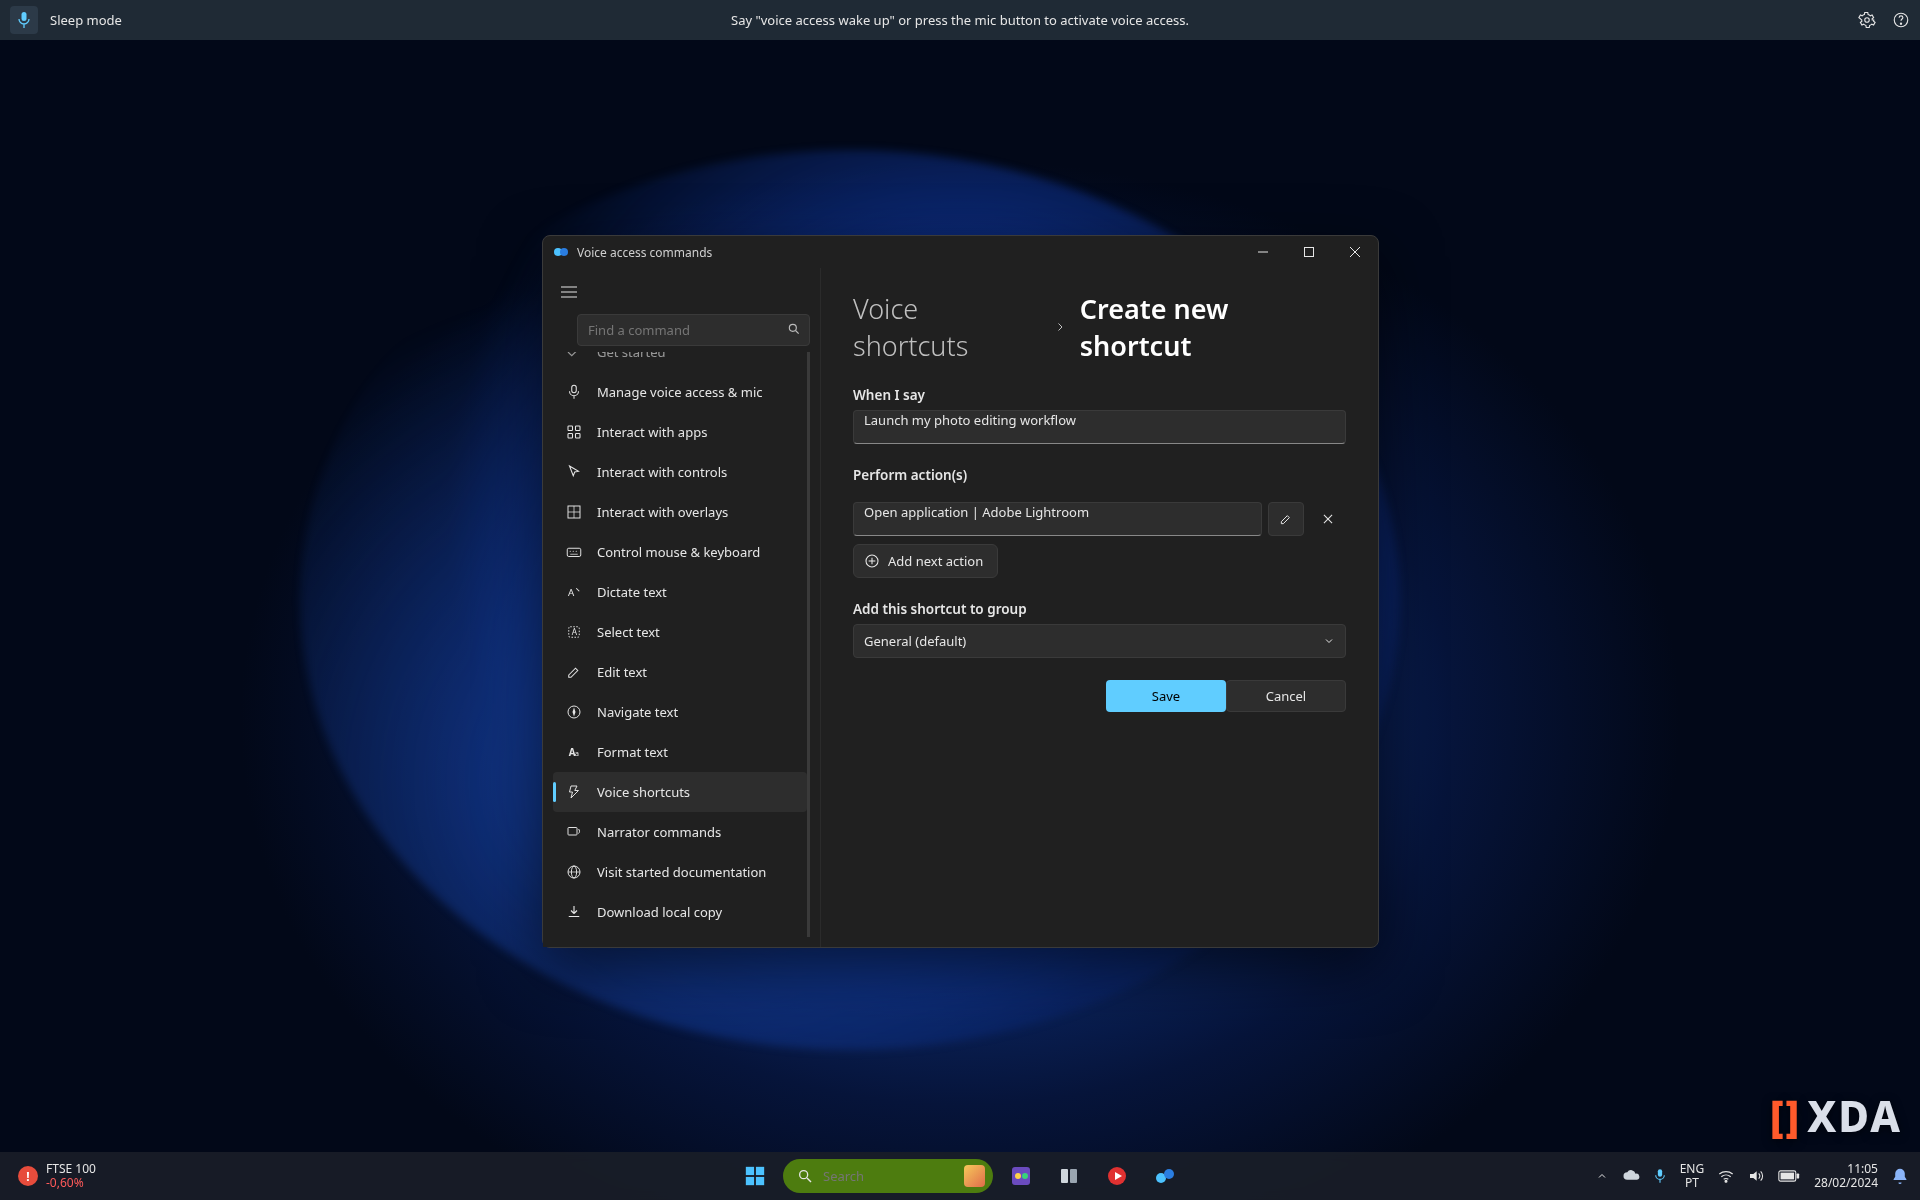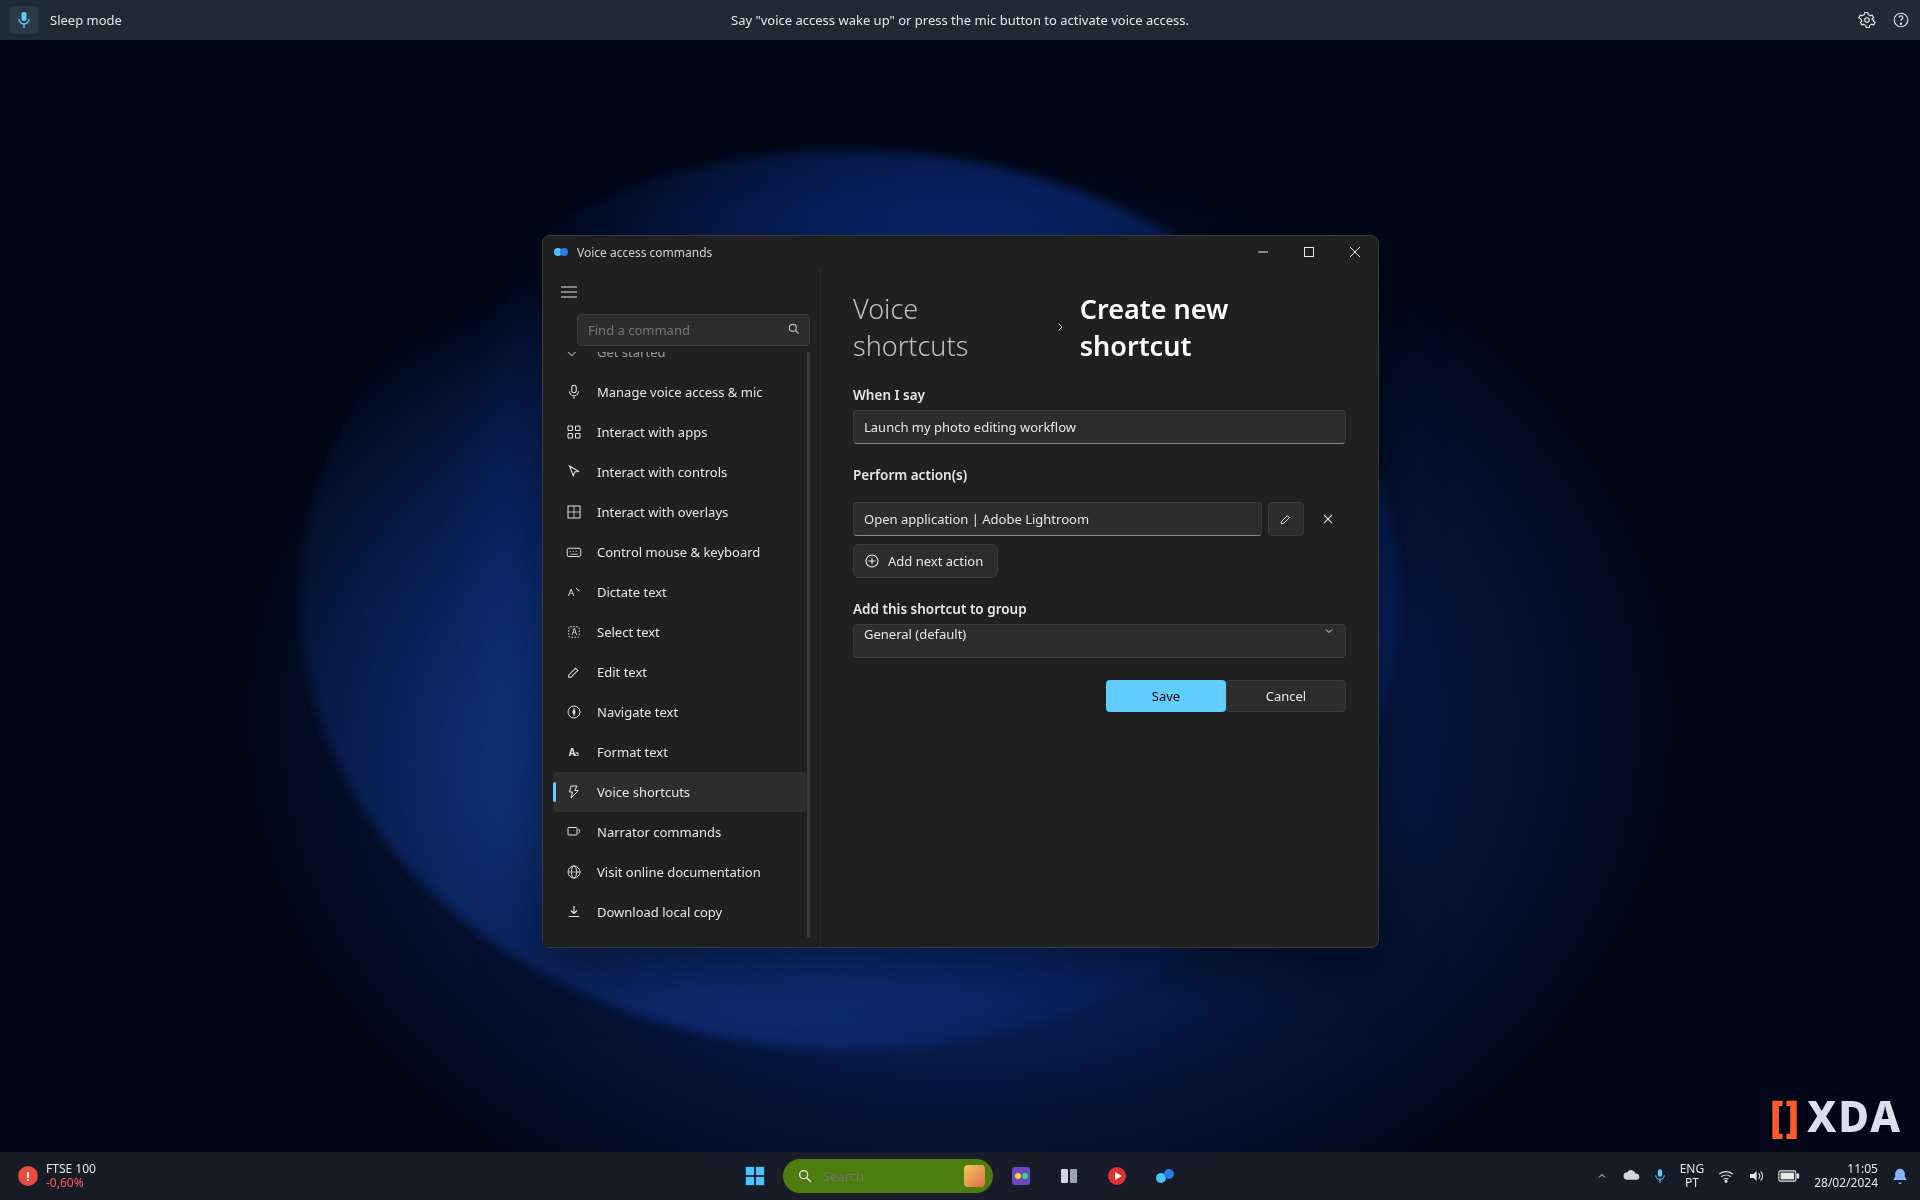--- a/index.html
+++ b/index.html
@@ -50,26 +50,26 @@
 .sb-scrollthumb{ position:absolute; right:-1px; top:14px; width:3px; height:330px; background:#555; border-radius:2px;}
 
 
 .main { flex:1; padding:22px 32px; display:flex; flex-direction:column; gap:16px;}
 .crumb { display:flex; align-items:center; gap:14px; color:#bfbfbf;}
 .crumb .root { font-size:27px; font-weight:350; color:#bfbfbf;}
 .crumb .chev { color:#bfbfbf; }
 .crumb .leaf { font-size:27px; font-weight:600; color:#fff;}
 
 .group-label { font-size:13.5px; font-weight:600; color:#e6e6e6; margin-top:6px;}
-.textfield { background:#2d2d2d; border:1px solid #3a3a3a; border-bottom:1px solid #888; border-radius:4px; height:34px; display:flex; align-items:center; padding:0 10px; font-size:13px; color:#e6e6e6;}
+.textfield { background:#2d2d2d; border:1px solid #3a3a3a; border-bottom:1px solid #888; border-radius:4px; height:34px; display:flex; padding:0 10px; font-size:13px; color:#e6e6e6;}
 .action-row { display:flex; gap:6px; align-items:center;}
 .action-row .textfield { flex:1;}
 .icon-btn { width:36px; height:34px; background:#2d2d2d; border:1px solid #3a3a3a; border-radius:4px; display:flex; align-items:center; justify-content:center;}
 .add-next { display:inline-flex; align-items:center; gap:8px; height:34px; padding:0 14px 0 10px; background:#2d2d2d; border:1px solid #3a3a3a; border-radius:6px; font-size:13px; width:fit-content;}
-.dropdown { background:#2d2d2d; border:1px solid #3a3a3a; border-radius:4px; height:34px; display:flex; align-items:flex-start; padding:0 10px; font-size:13px; justify-content:space-between;}
+.dropdown { background:#2d2d2d; border:1px solid #3a3a3a; border-radius:4px; height:34px; display:flex; align-items:center; padding:0 10px; font-size:13px; justify-content:space-between;}
 .btnrow { display:flex; gap:0; justify-content:flex-end; margin-top:6px;}
 .btn { height:32px; min-width:120px; border-radius:4px; display:flex; align-items:center; justify-content:center; font-size:13px;}
 .btn.primary { background:#60cdff; color:#000;}
 .btn.secondary { background:#2d2d2d; border:1px solid #3a3a3a; color:#e6e6e6;}
 
 
 .taskbar { position:absolute; left:0; right:0; bottom:0; height:48px; background:rgba(25,30,40,.9); backdrop-filter:blur(6px); display:flex; align-items:center; color:#e6e6e6; font-size:12px;}
 .tb-left { display:flex; align-items:center; gap:8px; padding-left:18px;}
 .stock-dot { width:20px; height:20px; border-radius:50%; background:#e74c3c; position:relative; display:flex; align-items:center; justify-content:center;}
 .stock-dot::after{content:"!"; font-size:12px; font-weight:bold; color:#fff;}
@@ -286,21 +286,21 @@
             <span>Narrator commands</span>
           </div>
           <div class="navitem">
             <span class="icon">
               <svg width="18" height="18" viewBox="0 0 24 24">
                 <circle cx="12" cy="12" r="8" fill="none" stroke="#e6e6e6" stroke-width="1.3"></circle>
                 <ellipse cx="12" cy="12" rx="3.5" ry="8" fill="none" stroke="#e6e6e6" stroke-width="1.3"></ellipse>
                 <line x1="4" y1="12" x2="20" y2="12" stroke="#e6e6e6"></line>
               </svg>
             </span>
-            <span>Visit online documentation</span>
+            <span>Visit started documentation</span>
           </div>
           <div class="navitem">
             <span class="icon">
               <svg width="18" height="18" viewBox="0 0 24 24">
                 <path d="M12 4v10m0 0l-4-4m4 4l4-4M5 18h14" fill="none" stroke="#e6e6e6" stroke-width="1.5"></path>
               </svg>
             </span>
             <span>Download local copy</span>
           </div>
         </div>

